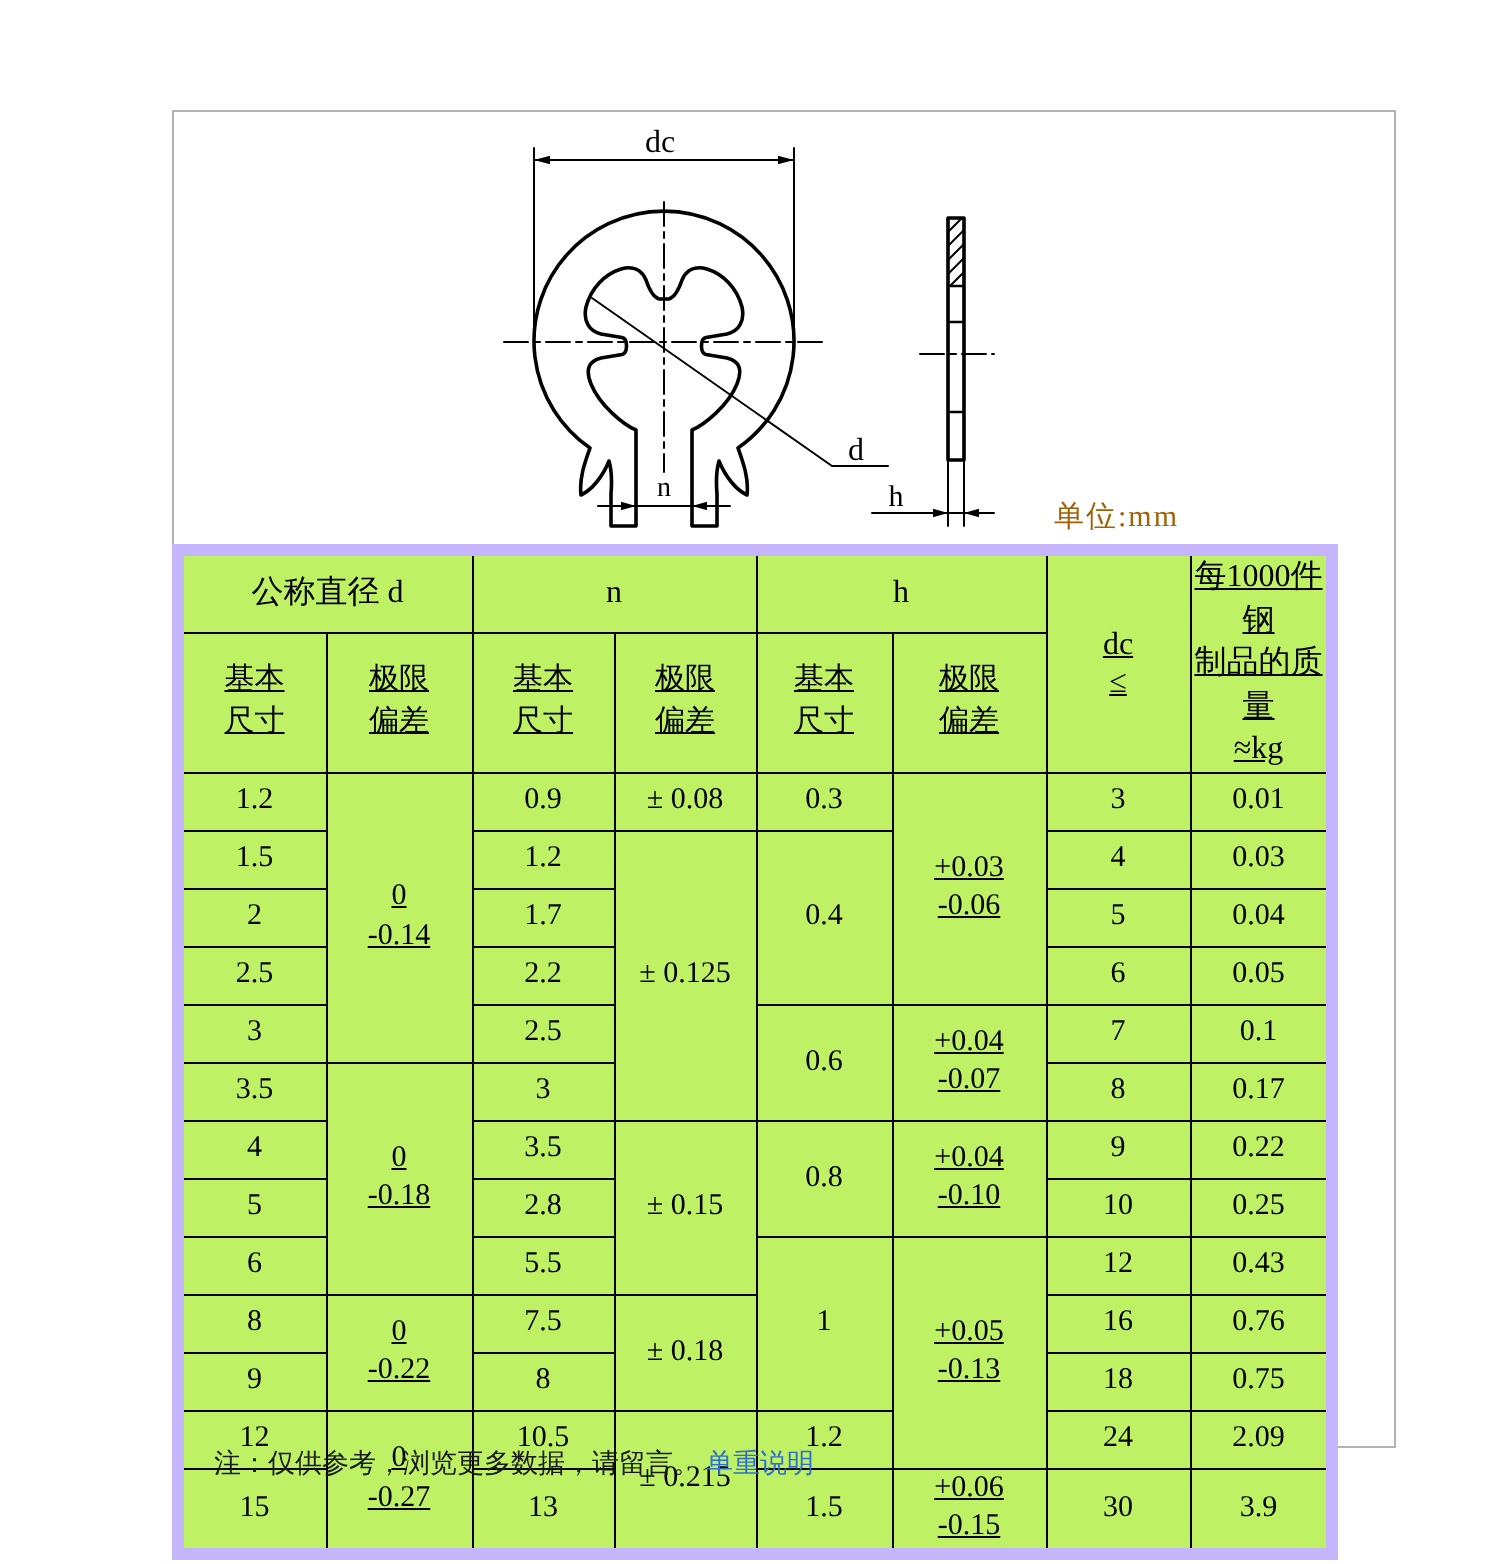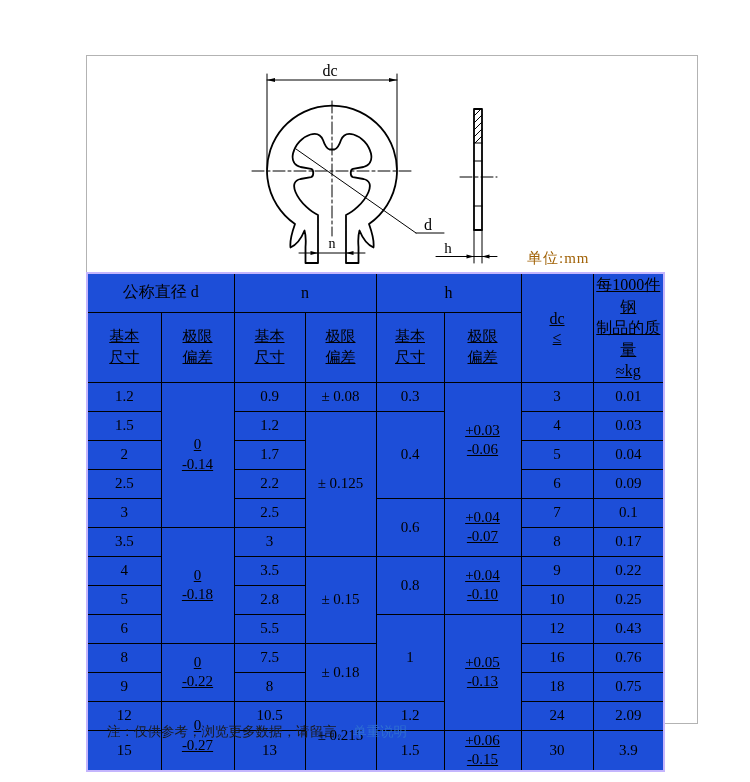--- a/index.html
+++ b/index.html
@@ -11,21 +11,21 @@
     position:absolute;left:86px;top:55px;width:612px;height:669px;
     border:1px solid #b3b3b3;box-sizing:border-box;background:#fff;
   }
   .drawing-svg{position:absolute;left:0;top:0;}
   .unit-label{
     position:absolute;left:440px;top:193px;font-size:15px;color:#a16207;
     letter-spacing:1px;white-space:nowrap;
   }
   table.spec{
     position:absolute;left:-1px;top:216px;border-collapse:collapse;
-    table-layout:fixed;border:2px solid #c4b5fd;background:#1d4ed8;
+    table-layout:fixed;border:6px solid #c4b5fd;background:#bef264;
   }
   table.spec th, table.spec td{
     border:1px solid #000;text-align:center;vertical-align:middle;
     padding:0;font-weight:normal;font-size:15px;color:#000;
     font-family:"Liberation Serif","DejaVu Serif",serif;
   }
   table.spec tr.h1 th{height:29px;font-size:16px;}
   table.spec tr.h2 th{height:54px;line-height:1.4;margin-left:14px;}
   table.spec tbody td{height:28px;}
   .pre{white-space:pre-line;line-height:1.3;text-decoration:underline;}
@@ -200,21 +200,21 @@
       <tr>
         <td>2</td>
         <td>1.7</td>
         <td>5</td>
         <td>0.04</td>
       </tr>
       <tr>
         <td>2.5</td>
         <td>2.2</td>
         <td>6</td>
-        <td>0.09</td>
+        <td>0.05</td>
       </tr>
       <tr>
         <td>3</td>
         <td>2.5</td>
         <td rowspan="2">0.6</td>
         <td rowspan="2" class="pre">+0.04
 -0.07</td>
         <td>7</td>
         <td>0.1</td>
       </tr>

